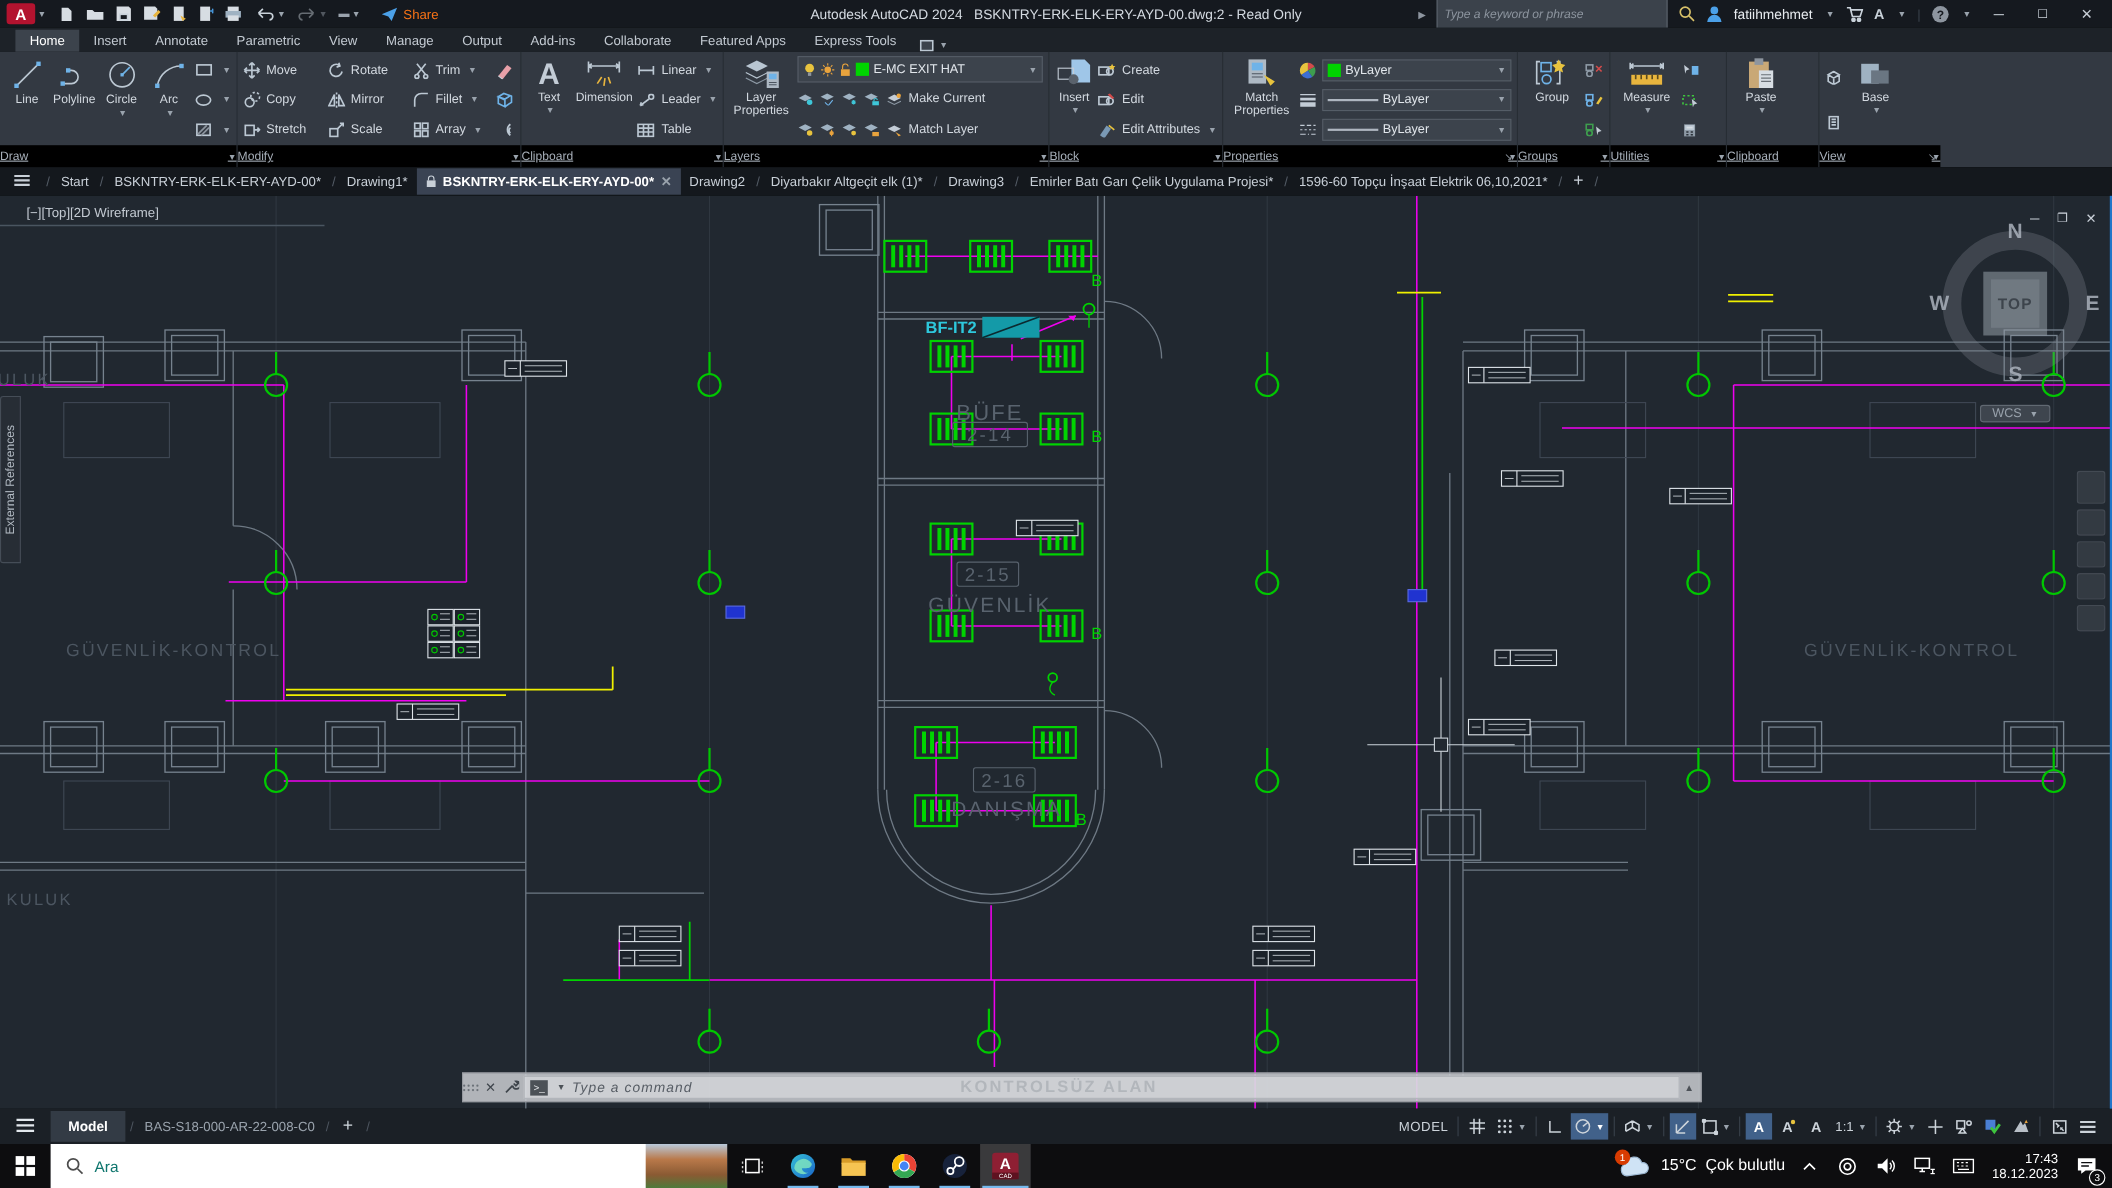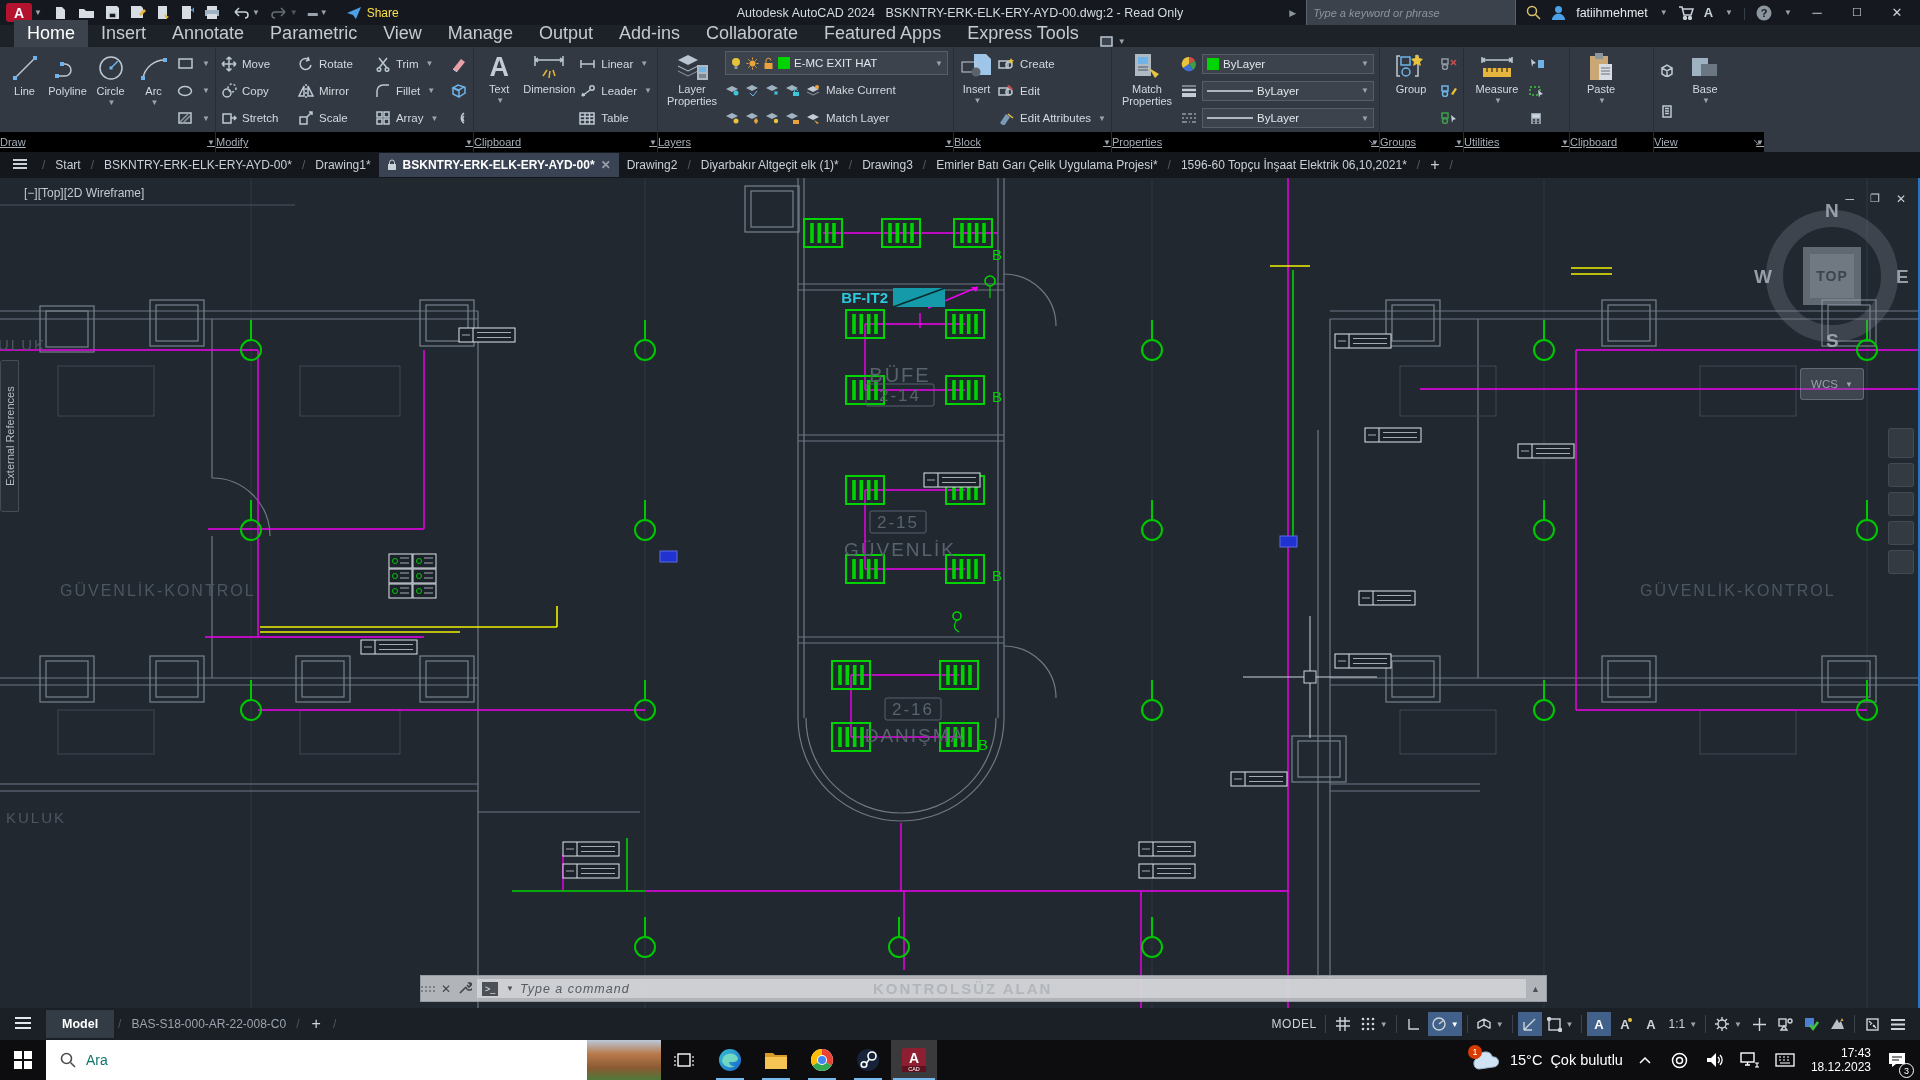--- a/index.html
+++ b/index.html
@@ -7,32 +7,32 @@
   body{font-family:"Liberation Sans",sans-serif;color:#cfd6dd;font-size:12px;position:relative;}
   .band{position:absolute;left:0;width:1920px;}
 
   
   #titlebar{top:0;height:25px;background:#15191f;display:flex;align-items:center;}
   .qat{display:flex;align-items:center;gap:10px;padding-left:6px;}
   .qat .ic{display:inline-flex;align-items:center;}
   .alogo{width:26px;height:19px;background:#b3132f;border-radius:3px;color:#fff;font-weight:bold;
          font-size:14px;display:flex;align-items:center;justify-content:center;}
   .caret{color:#9aa3ad;font-size:8px;margin-left:2px;}
-  .share{color:#fde047;display:flex;align-items:center;gap:5px;margin-left:8px;}
+  .share{color:#f97316;display:flex;align-items:center;gap:5px;margin-left:8px;}
   #title-center{position:absolute;left:0;right:0;text-align:center;color:#d4dae1;font-size:12.5px;pointer-events:none;}
   #title-right{margin-left:auto;display:flex;align-items:center;gap:10px;padding-right:8px;}
   .srchbox{width:210px;height:28px;background:#3b424b;border:1px solid #5a626c;color:#d0d6dd;
            font-style:italic;font-size:11px;padding:0 6px;}
   .srchbox::placeholder{color:#8d959f;}
   .winbtn{width:30px;text-align:center;color:#c9d0d8;font-size:13px;}
   svg.li{stroke:#c9d2da;fill:none;stroke-width:1.5;}
 
   
   #tabrow{top:25px;height:22px;background:#1d2228;display:flex;align-items:flex-end;padding-left:14px;}
-  .rtab{padding:3px 13px;color:#c3cad2;font-size:18px;}
+  .rtab{padding:3px 13px;color:#c3cad2;font-size:12px;}
   .rtab.active{background:#3c434c;color:#fff;}
   .rtab-extra{display:flex;align-items:center;gap:3px;padding:0 8px;}
 
   
   #ribbon{top:47px;height:105px;background:#333942;display:flex;}
   .panel{height:105px;border-right:1px solid #272d34;display:flex;flex-direction:column;}
   .pbody{flex:1;display:flex;align-items:stretch;padding:3px 5px 0 5px;gap:4px;}
   .plabel{height:20px;background:#000000;color:#a6aeb8;font-size:11px;display:flex;
           align-items:center;justify-content:space-between;gap:5px;position:relative;text-decoration:underline;}
   .plabel .launch{position:absolute;right:4px;font-size:9px;color:#8b939d;}
@@ -64,21 +64,21 @@
          display:flex;align-items:center;justify-content:center;border-radius:0 3px 3px 0;}
   
   #viewcube{position:absolute;left:1762px;top:28px;width:140px;height:150px;}
   #vc-ring{position:absolute;left:4px;top:4px;width:132px;height:132px;border-radius:50%;
            border:17px solid rgba(128,136,146,0.30);}
   .vcl{position:absolute;color:rgba(170,178,188,0.85);font-weight:bold;font-size:19px;}
   #vc-top{position:absolute;left:41px;top:41px;width:58px;height:58px;background:rgba(150,158,167,0.55);
           display:flex;align-items:center;justify-content:center;}
   #vc-top .in{width:44px;height:44px;background:rgba(120,128,137,0.7);display:flex;align-items:center;
           justify-content:center;color:#3d444c;font-weight:bold;font-size:14px;letter-spacing:1px;}
-  #wcs{position:absolute;left:1800px;top:190px;width:64px;height:32px;background:rgba(110,118,128,0.38);
+  #wcs{position:absolute;left:1800px;top:190px;width:64px;height:16px;background:rgba(110,118,128,0.38);
        border:1px solid rgba(150,158,168,0.4);border-radius:3px;color:#98a1ab;font-size:11.5px;
        display:flex;align-items:center;justify-content:center;gap:5px;}
   
   #navbar{position:absolute;right:6px;top:250px;width:26px;display:flex;flex-direction:column;gap:5px;}
   .navit{height:24px;background:rgba(160,168,178,0.14);border-radius:3px;border:1px solid rgba(160,168,178,0.15);}
   
   #dock{position:absolute;left:420px;top:797px;width:1127px;height:27px;background:rgba(202,205,209,0.85);
         border:1px solid #979aa0;display:flex;align-items:center;color:#3f454c;}
   #dock .grip{width:14px;display:flex;flex-wrap:wrap;gap:2px;justify-content:center;}
   #dock .grip i{width:2px;height:2px;background:#6a7077;border-radius:50%;}

